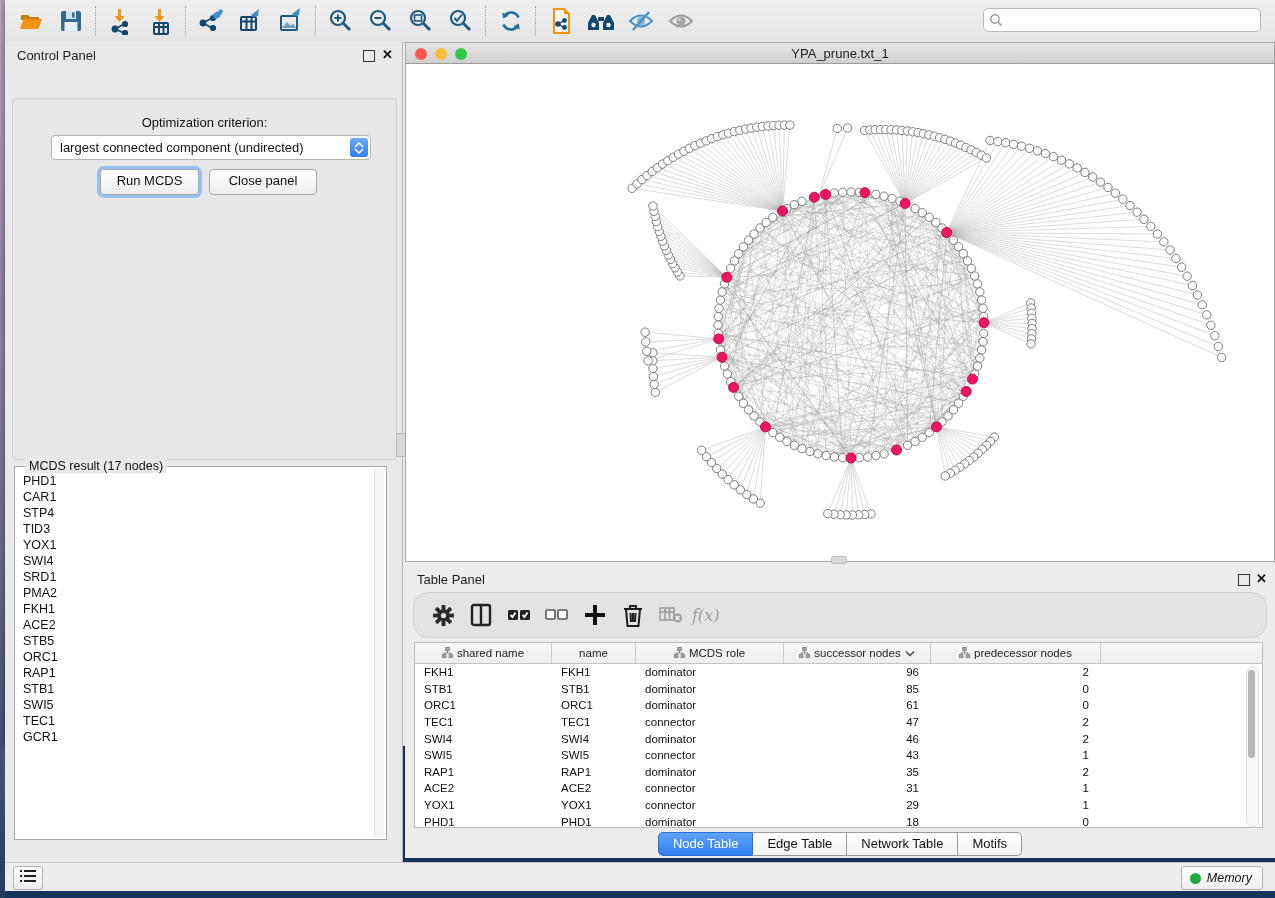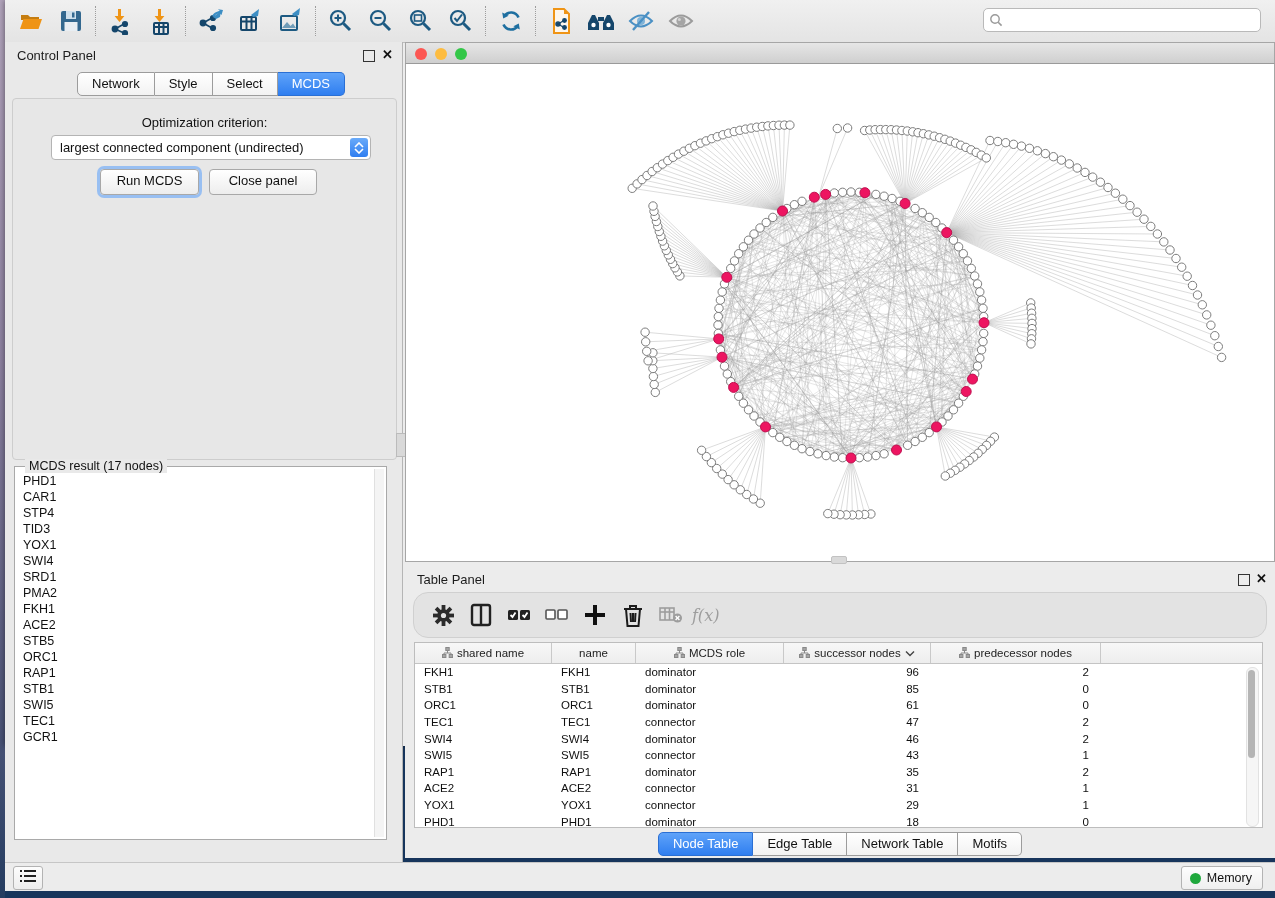--- a/index.html
+++ b/index.html
@@ -66,21 +66,21 @@
   .th{display:flex;align-items:center;justify-content:center;gap:4px;font-size:11.5px;color:#222;
     border-right:1px solid #c9c9c9;box-sizing:border-box;height:20px;}
   .tr{display:flex;height:16.6px;align-items:center;}
   .td{font-size:11.5px;color:#101010;box-sizing:border-box;white-space:nowrap;overflow:hidden;}
   .td.num{text-align:right;padding-right:12px;}
   .td.txt{padding-left:9px;}
   .tbl-scroll{position:absolute;right:3px;top:24px;width:11px;height:158px;background:#f6f6f6;border:1px solid #e2e2e2;border-radius:6px;}
   .tbl-thumb{position:absolute;left:1px;top:2px;width:7px;height:88px;background:#b5b5b5;border-radius:4px;}
   .tp-tabs{position:absolute;left:0;top:266px;width:870px;display:flex;justify-content:center;}
   
-  .statusbar{position:absolute;left:0;top:862px;width:1270px;height:28px;background:#ececec;border-top:1px solid #c6c6c6;}
+  .statusbar{position:absolute;left:0;top:862px;width:1270px;height:28px;background:#ececec;border-top:1px solid #c6c6c6;font-style:italic;}
   .sb-btn{position:absolute;left:8px;top:3px;width:28px;height:22px;background:linear-gradient(#fdfdfd,#eee);
     border:1px solid #b3b3b3;border-radius:3px;display:flex;align-items:center;justify-content:center;}
   .mem-btn{position:absolute;right:12px;top:3px;height:22px;padding:0 10px 0 8px;background:linear-gradient(#fdfdfd,#efefef);
     border:1px solid #b3b3b3;border-radius:3px;display:flex;align-items:center;gap:6px;font-size:12.5px;color:#111;}
   .mem-dot{width:11px;height:11px;border-radius:50%;}
 </style>
 </head>
 <body>
 
 <div class="desk-left"></div>
@@ -252,26 +252,20 @@
       </span>
     </div>
   </div>
 
   <div class="cp">
     <div class="panel-titlebar">
       <span class="panel-title">Control Panel</span>
       <span class="float-box" style="left:358px;"></span>
       <span class="close-x" style="left:377px;">✕</span>
     </div>
-    <div class="tabs-row" style="left:72px;top:30px;" id="cp-tabs">
-        <div class="tab">Network</div>
-        <div class="tab">Style</div>
-        <div class="tab">Select</div>
-        <div class="tab sel">MCDS</div>
-      </div>
     <div class="cp-inner">
       <div class="opt-label">Optimization criterion:</div>
       <div class="dropdown">
         <span class="dd-text">largest connected component (undirected)</span>
         <span class="dd-btn">
           <svg width="10" height="6" viewBox="0 0 10 6">
               <polyline points="1,5 5,1 9,5" fill="none" stroke="#fff" stroke-width="1.6"></polyline>
             </svg>
           <svg width="10" height="6" viewBox="0 0 10 6">
               <polyline points="1,1 5,5 9,1" fill="none" stroke="#fff" stroke-width="1.6"></polyline>
@@ -306,20 +300,21 @@
     </div>
   </div>
 
   <div class="vsplit-handle"></div>
 
   <div class="netwin">
     <div class="net-titlebar">
       <span class="tl" style="left: 9px; background: rgb(252, 87, 83);" id="tl-red"></span>
       <span class="tl" style="left: 29px; background: rgb(253, 188, 64);" id="tl-yellow"></span>
       <span class="tl" style="left: 49px; background: rgb(51, 199, 72);" id="tl-green"></span>
+      <span class="net-title">YPA_prune.txt_1</span>
     </div>
     <div class="net-canvas">
       <svg id="graph-svg" width="868" height="497" viewBox="0 0 868 497">
           <line x1="445.0" y1="128.0" x2="328.5" y2="196.9" stroke="#9a9a9a" stroke-opacity="0.32" stroke-width="0.8"></line>
           <line x1="571.5" y1="302.1" x2="428.3" y2="129.0" stroke="#9a9a9a" stroke-opacity="0.32" stroke-width="0.8"></line>
           <line x1="536.0" y1="164.0" x2="313.0" y2="244.3" stroke="#9a9a9a" stroke-opacity="0.32" stroke-width="0.8"></line>
           <line x1="568.7" y1="212.0" x2="337.4" y2="182.8" stroke="#9a9a9a" stroke-opacity="0.32" stroke-width="0.8"></line>
           <line x1="366.8" y1="368.6" x2="312.3" y2="269.4" stroke="#9a9a9a" stroke-opacity="0.32" stroke-width="0.8"></line>
           <line x1="373.7" y1="373.3" x2="577.0" y2="244.3" stroke="#9a9a9a" stroke-opacity="0.32" stroke-width="0.8"></line>
           <line x1="536.0" y1="358.0" x2="373.7" y2="373.3" stroke="#9a9a9a" stroke-opacity="0.32" stroke-width="0.8"></line>

